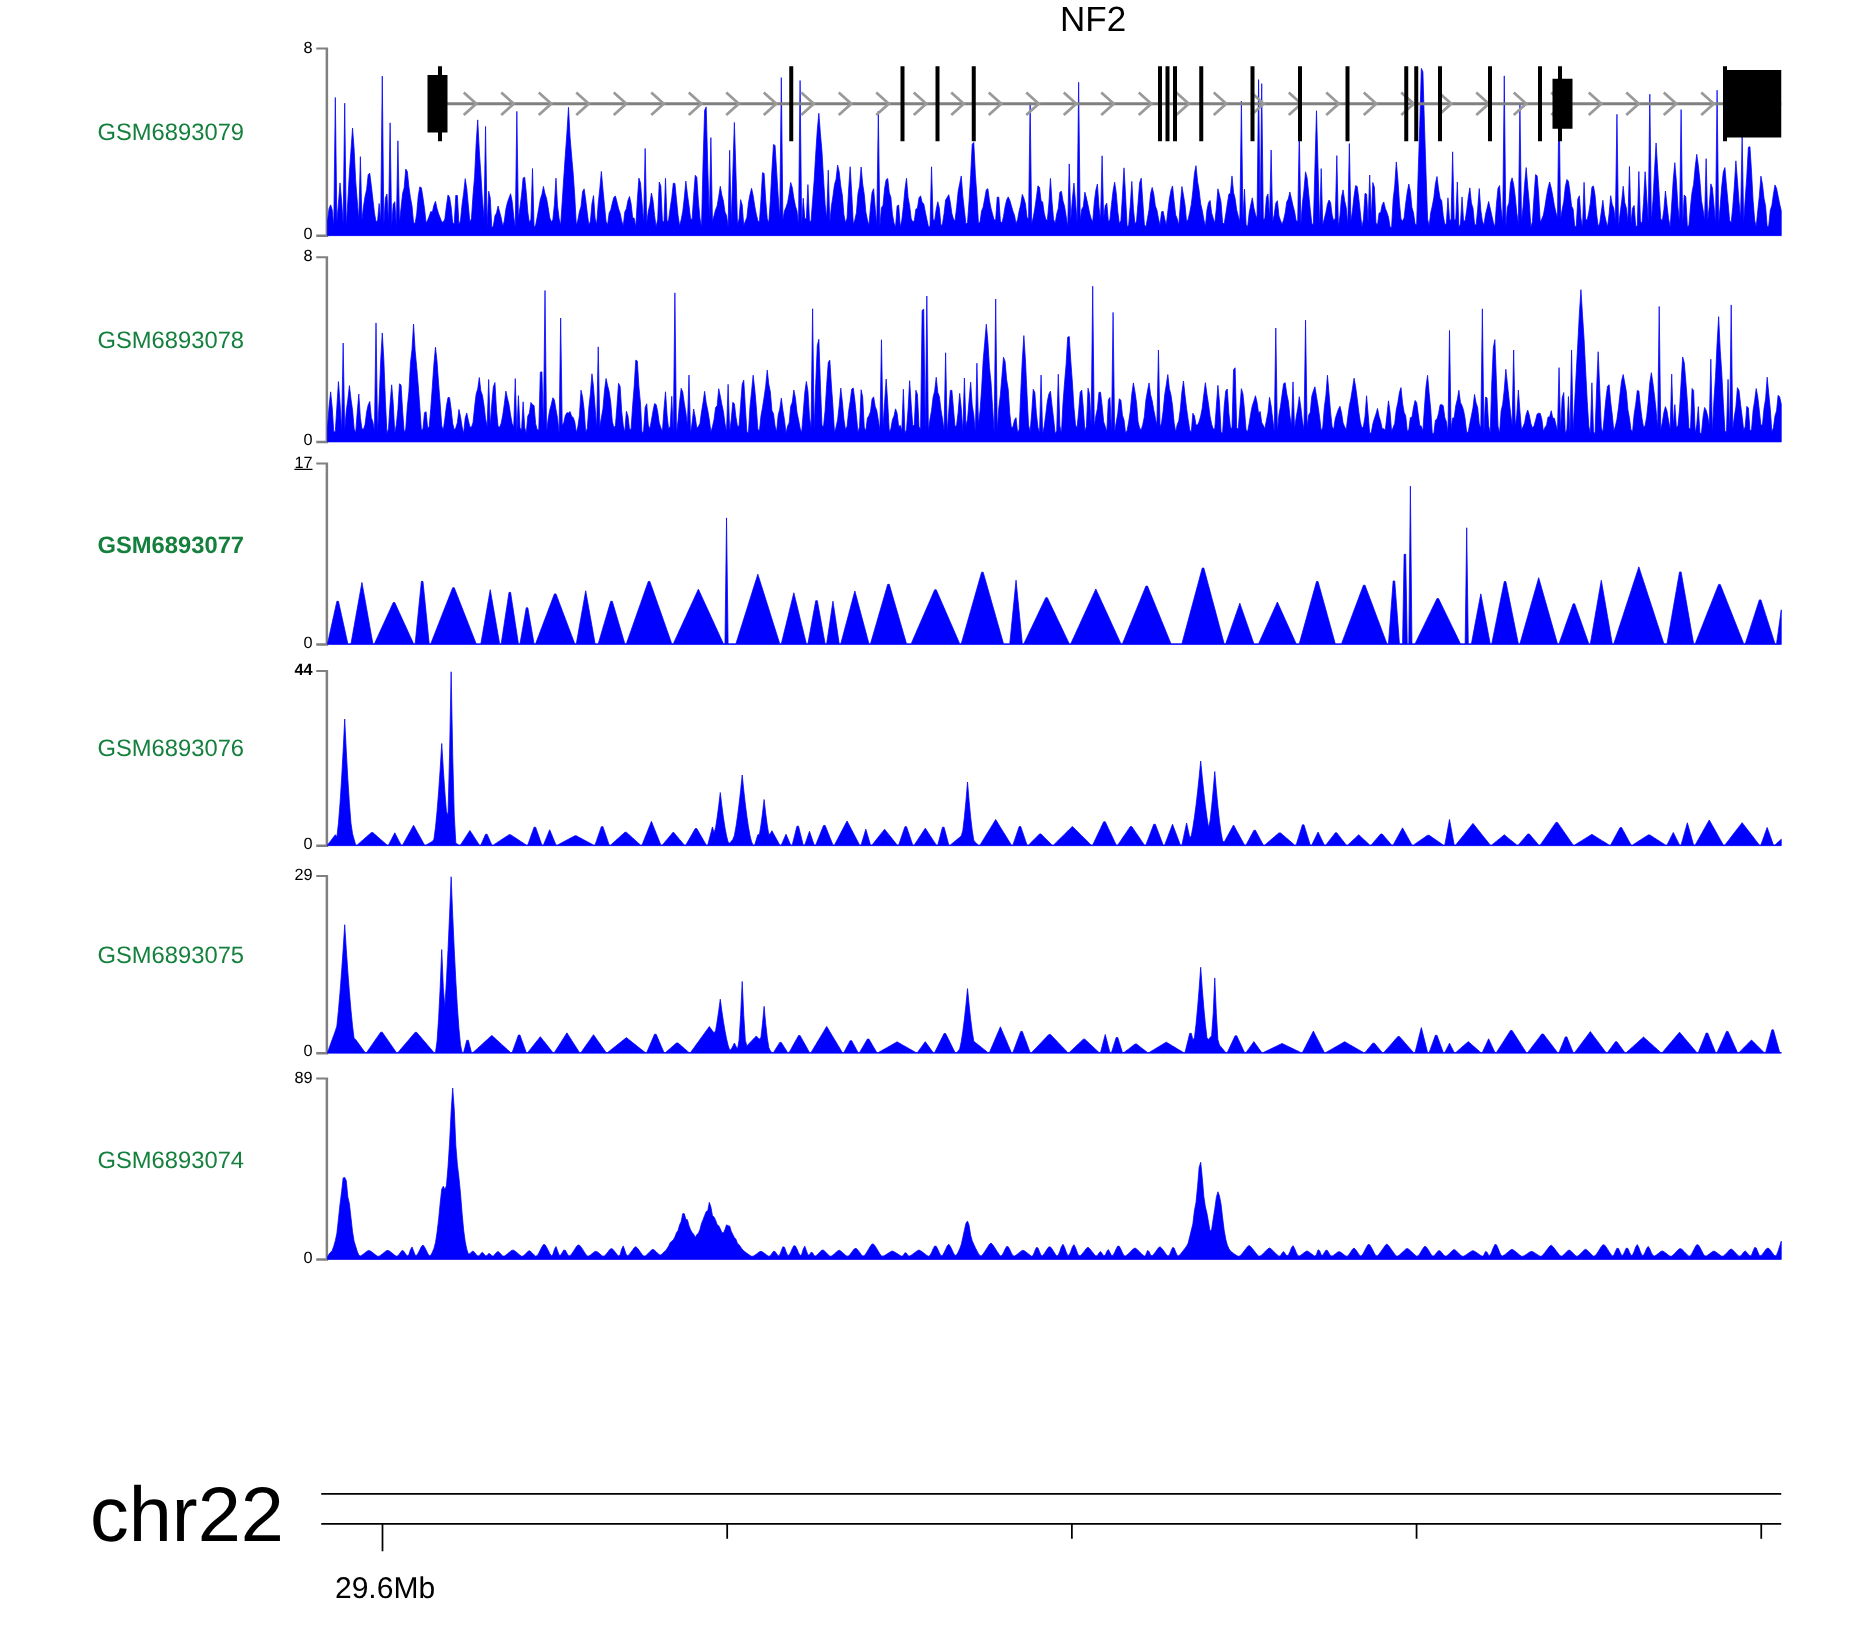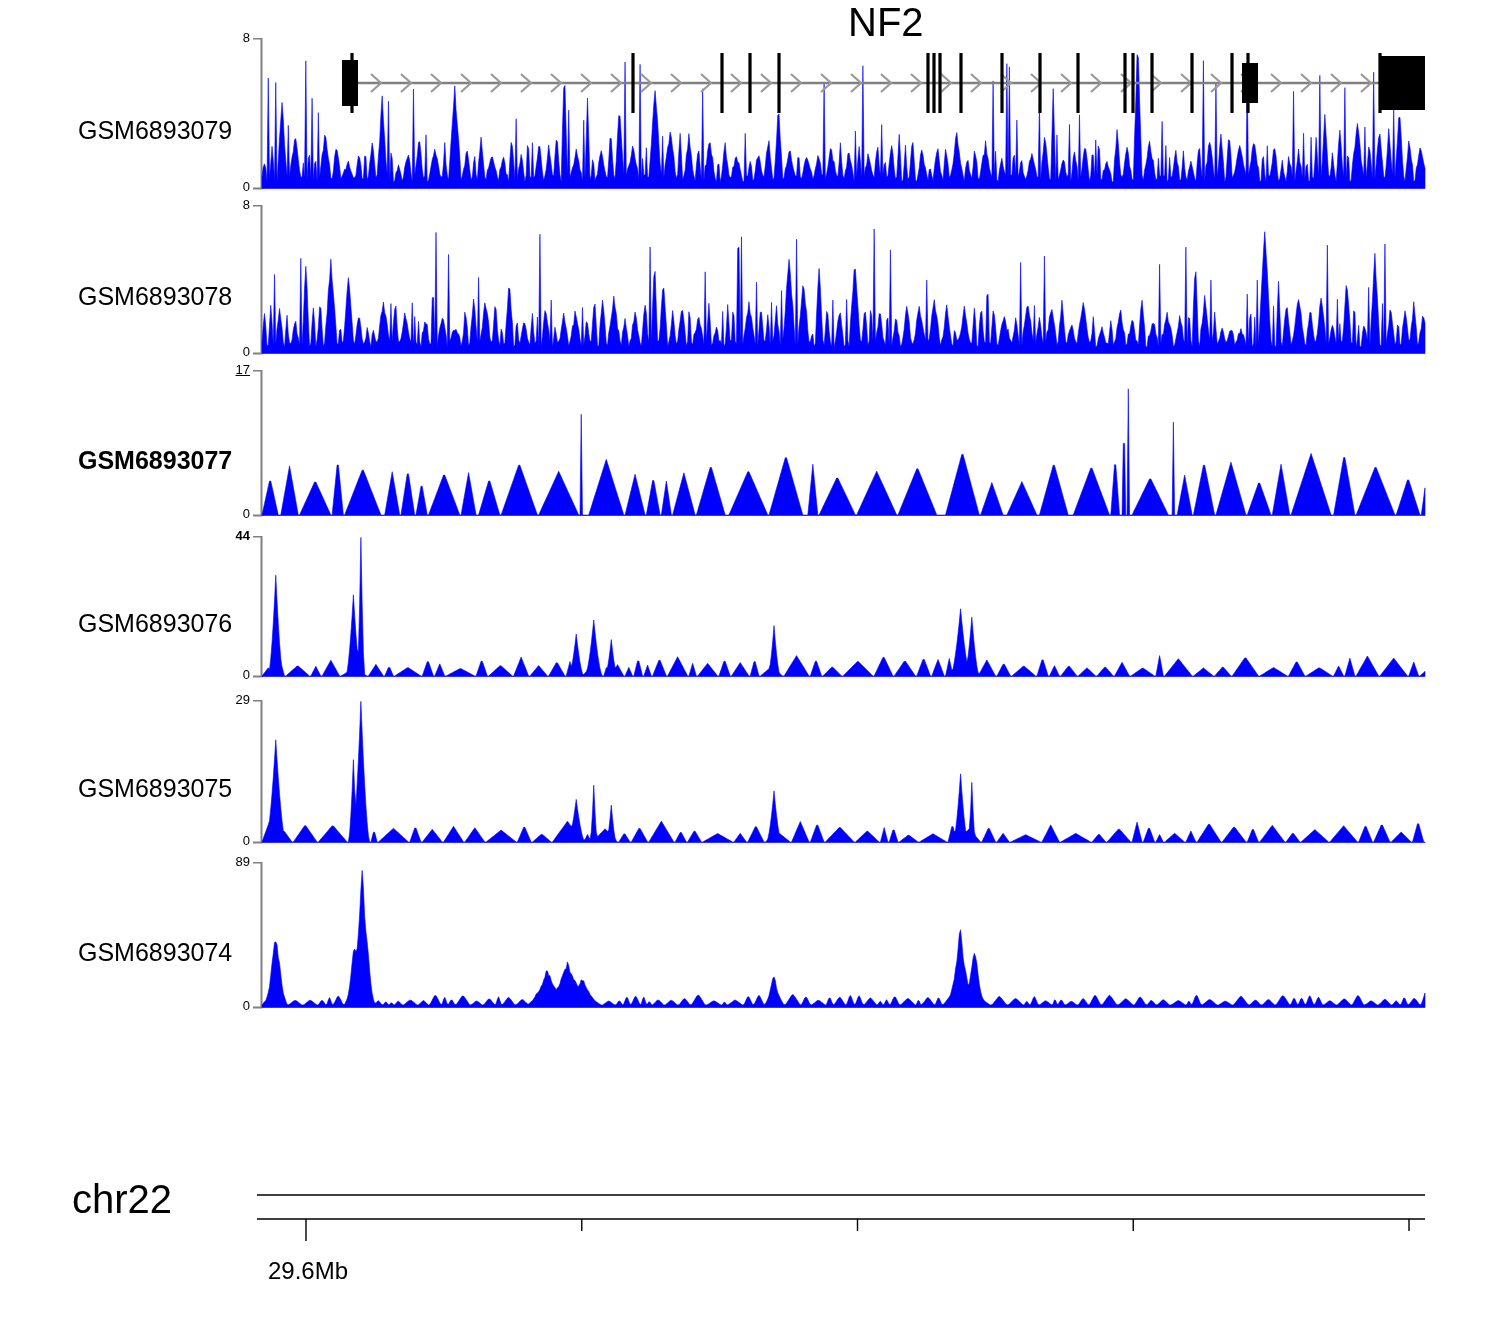--- a/index.html
+++ b/index.html
@@ -1,22 +1,22 @@
 <!DOCTYPE html>
 <html><head>
 <meta charset="utf-8">
 <style>
   html,body{margin:0;padding:0;background:#ffffff;}
   body{width:1500px;height:1320px;position:relative;font-family:"Liberation Sans",sans-serif;overflow:hidden;}
   #stage{position:absolute;left:0;top:0;width:1500px;height:1320px;}
-  .track-label{position:absolute;font-size:25px;color:#000000;white-space:nowrap;letter-spacing:0px;margin-top:20px;}
+  .track-label{position:absolute;font-size:19px;color:#15803d;white-space:nowrap;letter-spacing:0px;}
   .axis-max,.axis-min{position:absolute;font-size:13px;color:#000;text-align:right;white-space:nowrap;}
   .track-svg{position:absolute;}
-  .gene-name{position:absolute;font-size:40px;color:#000;white-space:nowrap;}
-  .chrom-label{position:absolute;font-size:40px;color:#000;white-space:nowrap;}
+  .gene-name{position:absolute;font-size:28px;color:#000;white-space:nowrap;}
+  .chrom-label{position:absolute;font-size:62px;color:#000;white-space:nowrap;}
   .tick-label{position:absolute;font-size:24px;color:#000;white-space:nowrap;}
 </style>
 </head>
 <body>
 
 <div id="stage">
 
   <div id="tracks-container">
       <div class="track-label" style="left: 78px; top: 96px;">GSM6893079</div>
       <div class="axis-max" style="left: 214px; top: 30px; width: 36px;">8</div>

